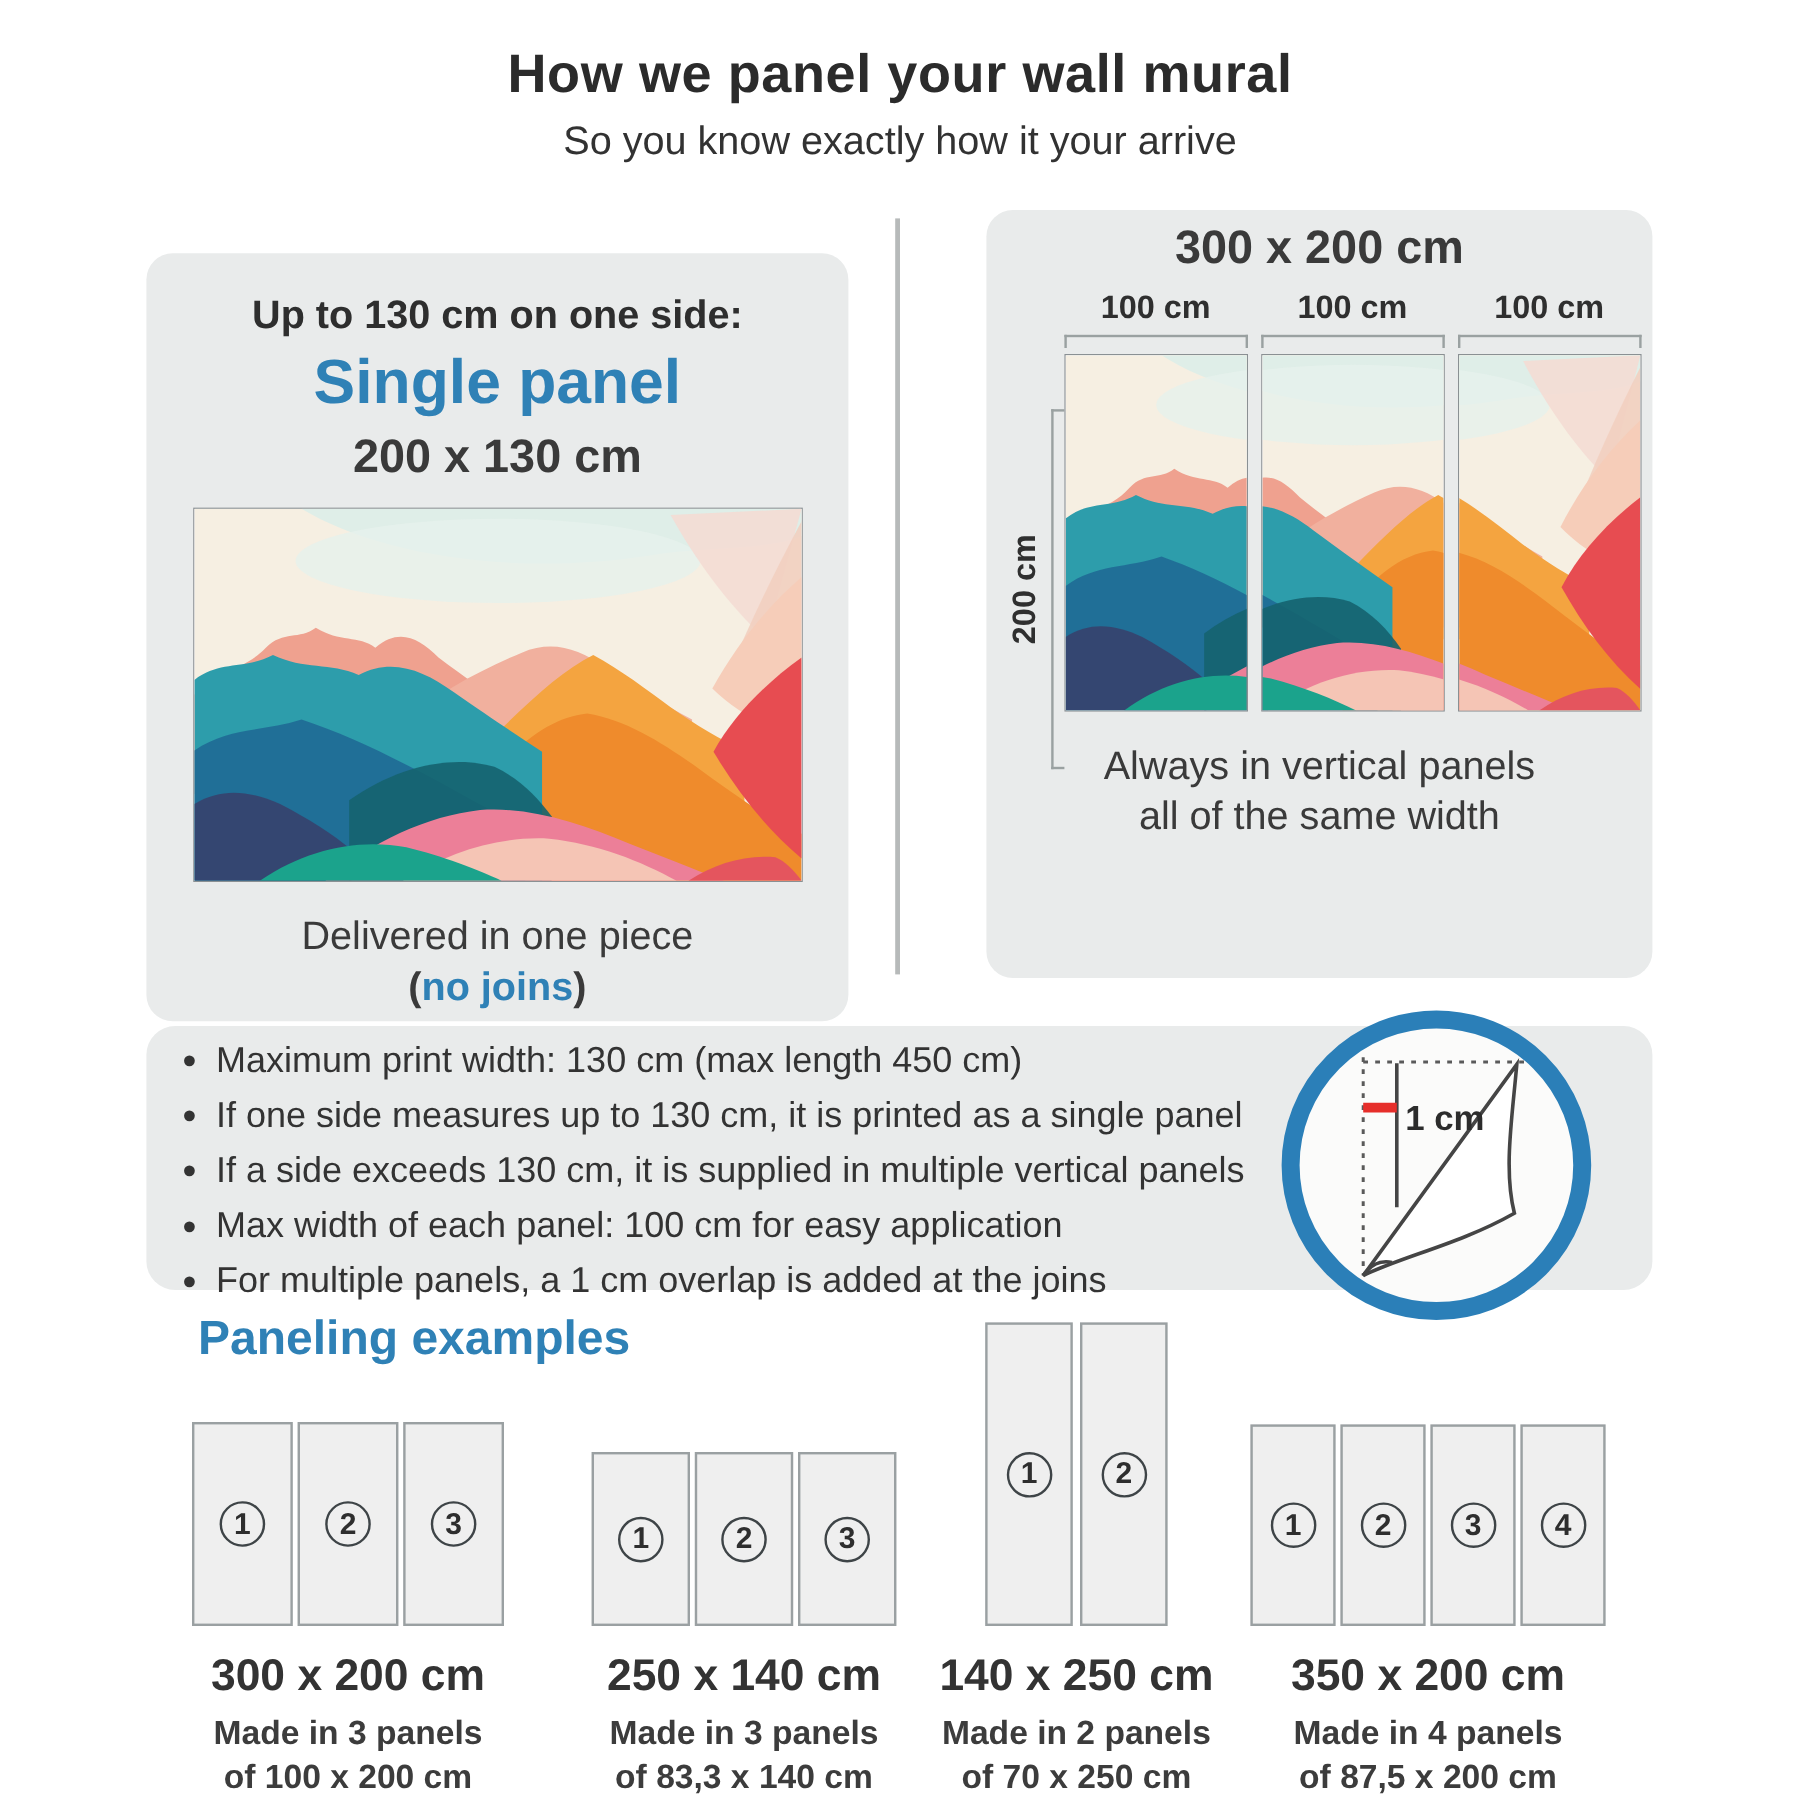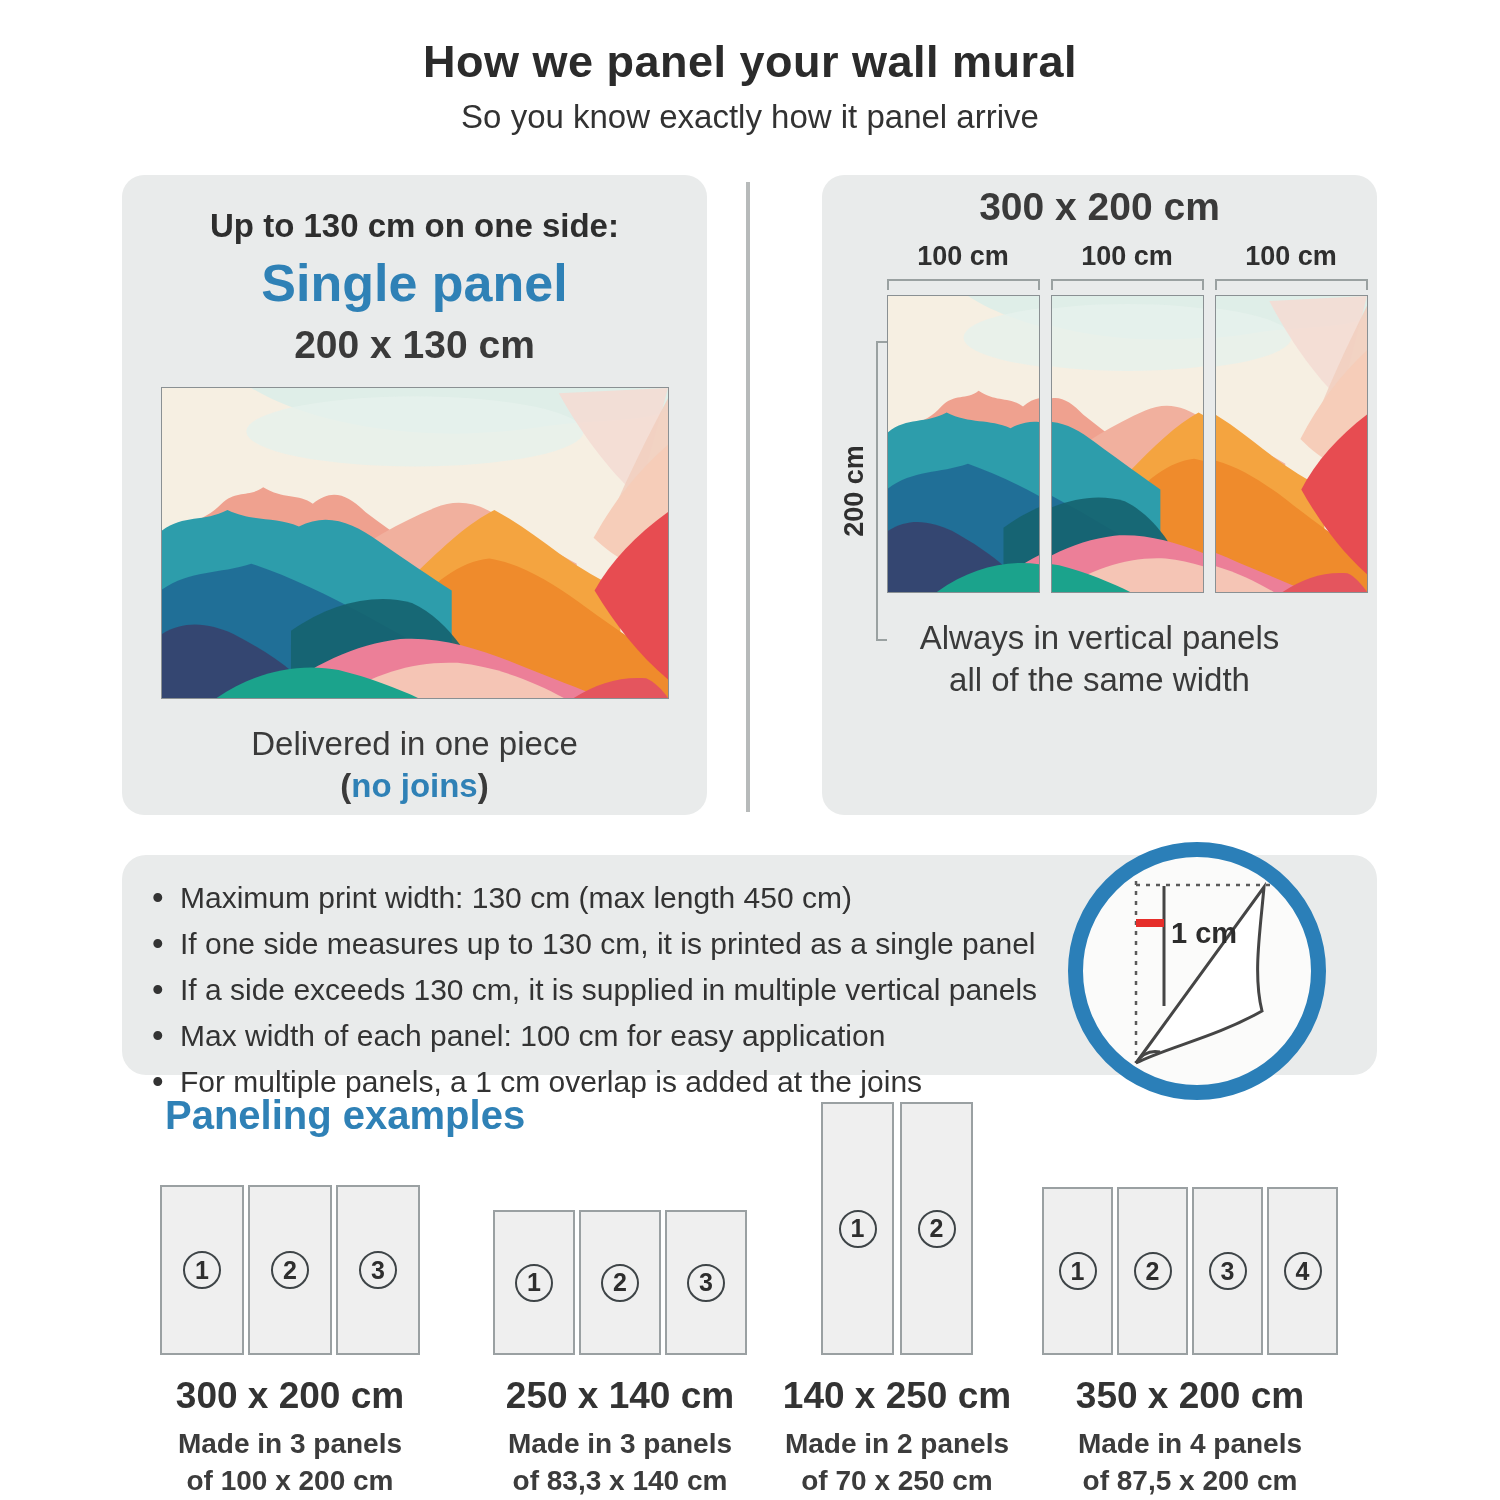--- a/index.html
+++ b/index.html
@@ -6,21 +6,21 @@
   *{box-sizing:border-box;}
   .canvas{position:relative;width:1500px;height:1500px;background:#ffffff;overflow:hidden;
           font-family:"Liberation Sans", sans-serif;color:#333;}
   
   .header{position:absolute;top:36px;left:0;width:100%;text-align:center;}
   .title{font-size:45px;font-weight:800;color:#2b2b2b;letter-spacing:.5px;}
   .subtitle{margin-top:10px;font-size:33px;font-weight:500;color:#323232;}
   
   .card{position:absolute;top:175px;height:640px;background:#e9ebeb;border-radius:22px;
         display:flex;flex-direction:column;align-items:center;}
-  .card-left{left:122px;width:585px;}
+  .card-left{left:122px;width:585px;margin-top:36px;}
   .card-right{left:822px;width:555px;}
   .divider{position:absolute;left:746px;top:182px;width:4px;height:630px;background:#b7baba;}
   .cond{margin-top:32px;font-size:33px;font-weight:800;color:#2e2e2e;}
   .ptype{margin-top:8px;font-size:52px;font-weight:800;color:#2f81b6;}
   .psize{margin-top:10px;font-size:39px;font-weight:800;color:#3a3a3a;}
   .frame{margin-top:20px;width:508px;height:312px;border:1px solid #8a9093;background:#fff;}
   .frame svg{display:block;}
   .card-cap{margin-top:24px;font-size:33px;color:#3a3a3a;text-align:center;line-height:1.28;}
   .cap-blue{color:#2f81b6;font-weight:800;}
   .cap-paren{font-weight:800;color:#3a3a3a;}
@@ -35,21 +35,21 @@
   .wlabels{display:flex;gap:11px;height:34px;}
   .wlabel{width:153px;text-align:center;font-size:27px;font-weight:600;color:#2f2f2f;}
   .brackets{display:flex;gap:11px;margin-top:4px;}
   .bracket{width:153px;height:11px;border:2px solid #9aa1a1;border-bottom:none;}
   .mpanels{display:flex;gap:11px;margin-top:5px;}
   .mpanel{width:153px;height:298px;border:1px solid #8a9093;overflow:hidden;background:#fff;}
   .mpanel svg{display:block;}
   
   .infobox{position:absolute;left:122px;top:855px;width:1255px;height:220px;
            background:#e9ebeb;border-radius:24px;}
-  .bullets{list-style:none;margin:0;padding:26px 0 0 58px;}
+  .bullets{list-style:none;margin:0;padding:12px 0 0 58px;}
   .bullets li{position:relative;font-size:30px;color:#333;margin-bottom:12px;padding-left:0;}
   .bullets li::before{content:"\2022";position:absolute;left:-28px;top:-2px;font-size:33px;color:#333;}
   .overlap-badge{position:absolute;left:1068px;top:842px;width:258px;height:258px;border-radius:50%;
                  border:15px solid #2b7fb8;background:#fbfbfa;z-index:5;}
   .overlap-badge svg{display:block;margin:14px auto 0 auto;}
   .overlap-label{position:absolute;left:88px;top:60px;font-size:29px;font-weight:800;color:#2c2c2c;}
   
   .ex-heading{position:absolute;left:165px;top:1093px;font-size:40px;font-weight:800;color:#2f81b6;text-align:right;}
   .example{position:absolute;width:300px;display:flex;flex-direction:column;align-items:center;}
   .ex-panels{display:flex;align-items:flex-end;}
@@ -90,21 +90,21 @@
         <path d="M110,300 C150,268 195,248 240,243 C282,240 325,254 365,270 C392,280 420,291 445,300 Z" fill="#ec7f98"></path>
         <path d="M175,300 C215,276 255,264 298,266 C338,270 375,284 405,300 Z" fill="#f5c5b5"></path>
         <path d="M55,300 C95,274 138,266 178,273 C208,280 238,291 258,300 Z" fill="#1ba38c"></path>
         <path d="M415,300 C438,286 462,279 488,281 C496,284 504,292 510,300 Z" fill="#e4555e"></path>
       </g>
     </defs>
   </svg>
 
   <div class="header">
     <div class="title">How we panel your wall mural</div>
-    <div class="subtitle">So you know exactly how it panel arrive</div>
+    <div class="subtitle">So you know exactly how it your arrive</div>
   </div>
 
   <div class="card card-left">
     <div class="cond">Up to 130 cm on one side:</div>
     <div class="ptype">Single panel</div>
     <div class="psize">200 x 130 cm</div>
     <div class="frame">
       <svg width="506" height="310" viewBox="0 0 510 300" preserveAspectRatio="none">
           <use href="#mural-art"></use>
         </svg>

